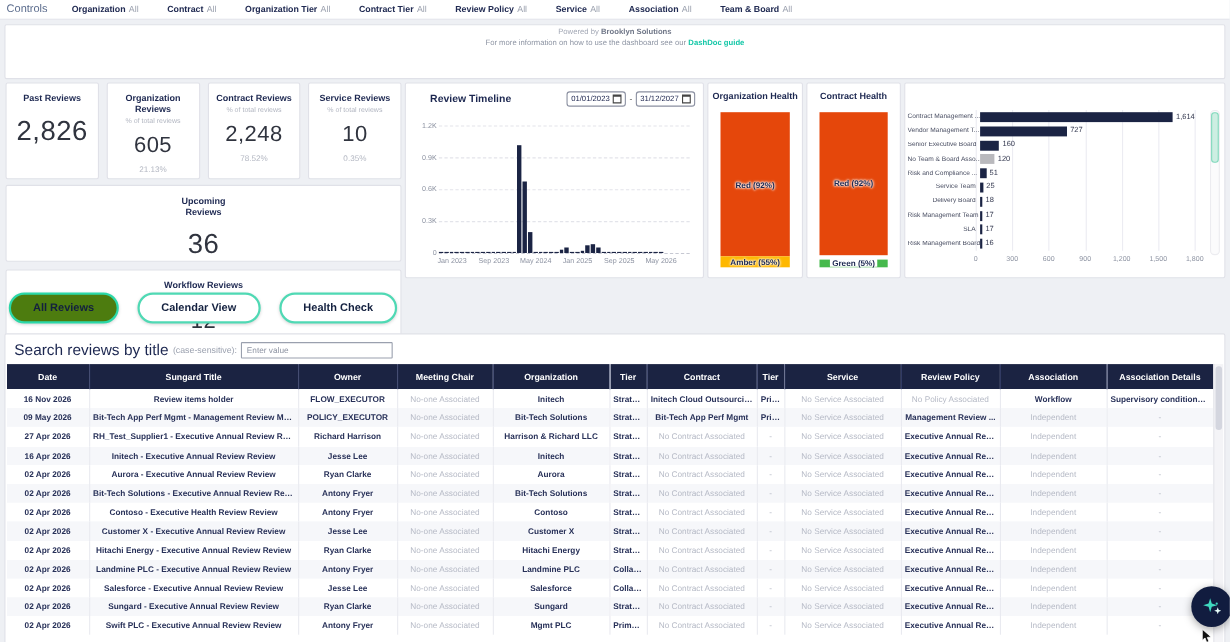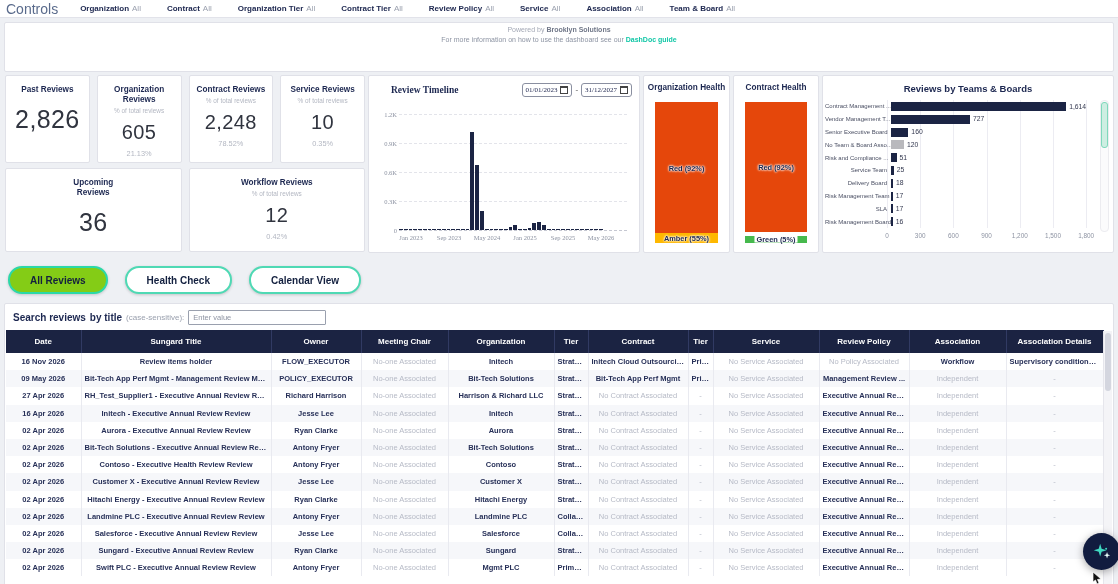--- a/index.html
+++ b/index.html
@@ -3,48 +3,48 @@
 <meta charset="utf-8">
 <style>
   html,body{margin:0;padding:0;}
   body{width:1118px;height:584px;position:relative;overflow:hidden;background:#eef0f4;
        font-family:"Liberation Sans",sans-serif;color:#222a52;}
   .card{position:absolute;background:#fff;border:1px solid #e0e1e8;border-radius:2px;}
 
   
   .filterbar{position:absolute;left:0;top:0;width:100%;height:18px;background:#fff;
     border-bottom:1px solid #e2e3ea;display:flex;align-items:center;gap:22px;padding:0 6px;box-sizing:border-box;}
-  .controls-label{font-size:14px;color:#5a6b8c;}
+  .controls-label{font-size:10px;color:#5a6b8c;}
   .filter{display:flex;align-items:center;font-size:8px;cursor:default;}
   .filter .f-label{font-weight:700;color:#202a52;}
   .filter .f-val{color:#9aa0ae;margin-left:3px;}
 
   
   .header-card{left:4px;top:22px;width:1108px;height:48px;text-align:center;}
   .hdr-title{font-size:15px;font-weight:700;color:#141f4b;margin-top:7px;}
   .hdr-powered{font-size:7px;color:#a3a8b5;margin-top:3px;}
   .hdr-powered b{color:#707788;}
   .hdr-info{font-size:7px;color:#8d94a3;margin-top:3px;}
   .hdr-info a{color:#12c7a7;font-weight:700;text-decoration:none;cursor:pointer;}
 
   
   .kpi-row{position:absolute;display:flex;gap:7px;}
   #kpi-row1{left:5px;top:75px;width:360px;height:88px;}
-  #kpi-row2{left:5px;top:168px;width:360px;height:84px;}
+  #kpi-row2{left:5px;top:168px;width:360px;height:84px;flex-direction:column;}
   .kpi{flex:1;background:#fff;border:1px solid #e0e1e8;border-radius:2px;display:flex;
        flex-direction:column;align-items:center;padding-top:9px;box-sizing:border-box;}
   .kpi .t{font-size:8.2px;font-weight:700;color:#1c2750;text-align:center;line-height:1.2;}
   .kpi.big .t{max-width:58px;}
   .kpi .st{font-size:6.4px;color:#b3b7c2;margin-top:2px;}
   .kpi .v{font-size:20px;color:#30343f;margin-top:7px;letter-spacing:.4px;}
   .kpi.big .v{font-size:25px;margin-top:10px;}
   .kpi .p{font-size:7.4px;color:#b3b7c2;margin-top:5px;}
 
   
-  #timeline-card{left:368px;top:75px;width:270px;height:176px;font-family:Liberation Serif, serif;}
+  #timeline-card{left:368px;top:75px;width:270px;height:176px;}
   .tl-head{display:flex;justify-content:space-between;align-items:flex-start;padding:7px 7px 0 22px;}
   .tl-title{font-size:9.5px;font-weight:700;color:#1c2750;margin-top:2px;}
   .date-range{display:flex;align-items:center;gap:3px;}
   .date-box{border:1px solid #8a8fa0;border-radius:3px;font-size:7px;color:#222a52;
             padding:2px 3px;display:flex;align-items:center;gap:3px;cursor:pointer;background:#fff;}
   .cal-ico{width:6px;height:5px;border:1px solid #444;border-top:2px solid #444;display:inline-block;}
   .date-sep{font-size:8px;color:#666;}
   .tl-plot{position:absolute;left:30px;top:38px;width:228px;height:116px;border-bottom:1px dashed #c6c8d2;}
   .tl-grid{position:absolute;left:0;width:100%;height:0;border-top:1px dashed #e3e4ea;}
   .tl-bars{position:absolute;left:0;bottom:0;width:100%;height:100%;display:flex;align-items:flex-end;gap:1px;}
@@ -78,26 +78,26 @@
   .tm-scroll{position:absolute;right:4px;top:24px;width:7px;height:130px;background:#fbfbfc;
              border:1px solid #ececf0;border-radius:4px;cursor:pointer;}
   .tm-thumb{position:absolute;left:0px;top:1px;width:5px;height:44px;background:#cdeee2;
             border:1px solid #7fd8bb;border-radius:3px;}
 
   
   #tabs{position:absolute;left:8px;top:266px;height:30px;display:flex;gap:17px;}
   .pill{border-radius:15px;height:28px;line-height:25px;padding:0 20px;font-weight:700;font-size:10px;
         color:#13203f;background:#fff;border:2px solid #4fd9b4;box-sizing:border-box;cursor:pointer;
         box-shadow:0 1px 3px rgba(0,0,0,.18);font-family:"Liberation Sans",sans-serif;}
-  .pill.active{background:#84cc16;border-color:#2bd8a8;}
+  .pill.active{background:#4d7c0f;border-color:#2bd8a8;}
 
   
   #table-card{left:4px;top:303px;width:1108px;height:281px;overflow:hidden;}
   .search-row{display:flex;align-items:center;padding:6px 0 5px 8px;gap:4px;}
-  .s-bold{font-size:10px;font-weight:700;color:#1c2750;}
+  .s-bold{font-size:14px;font-weight:400;color:#1c2750;}
   .s-note{font-size:8px;color:#9aa0ae;}
   .s-input{width:128px;height:13px;border:1px solid #9aa0ae;border-radius:1px;font-size:7.5px;
            padding:0 4px;color:#333;font-family:"Liberation Sans",sans-serif;}
   .s-input::placeholder{color:#8d93a2;}
   table{border-collapse:collapse;table-layout:fixed;width:1097px;margin-left:1px;}
   th{background:#1b2342;color:#fff;font-size:8px;font-weight:700;height:21px;border-right:1px solid #313a63;
      white-space:nowrap;overflow:hidden;}
   td{font-size:7.5px;height:17.2px;text-align:center;border-right:1px solid #e9eaf0;color:#273058;
      font-weight:600;white-space:nowrap;overflow:hidden;text-overflow:ellipsis;padding:0 3px;}
   tbody tr:nth-child(even){background:#f6f7fa;}
@@ -306,21 +306,20 @@
         <span class="g-lbl">Red (92%)</span>
       </div>
       <div class="g-seg" style="height: 2.5%;"></div>
       <div class="g-seg" style="height: 5%; background: rgb(70, 185, 77);">
         <span class="g-lbl boxed">Green (5%)</span>
       </div>
     </div>
 </div>
 
 <div id="teams-card" class="card">
-  <div class="tm-title">Reviews by Teams &amp; Boards</div>
   <div class="tm-body" id="tm-body" style="z-index: 0;">
       <div style="position: absolute; inset: 0px 0px 0px 62px; pointer-events: none; z-index: -1;">
         <div class="tm-grid" style="left: 0%;"></div>
         <div class="tm-grid" style="left: 15.9574%;"></div>
         <div class="tm-grid" style="left: 31.9149%;"></div>
         <div class="tm-grid" style="left: 47.8723%;"></div>
         <div class="tm-grid" style="left: 63.8298%;"></div>
         <div class="tm-grid" style="left: 79.7872%;"></div>
         <div class="tm-grid" style="left: 95.7447%;"></div>
       </div>
@@ -404,22 +403,22 @@
       <span class="tm-xlab" style="left: 229.957px;">1,500</span>
       <span class="tm-xlab" style="left: 263.149px;">1,800</span>
     </div>
   <div class="tm-scroll">
     <div class="tm-thumb"></div>
   </div>
 </div>
 
 <div id="tabs">
     <button class="pill active">All Reviews</button>
+    <button class="pill">Calendar View</button>
     <button class="pill">Health Check</button>
-    <button class="pill">Calendar View</button>
   </div>
 
 <div id="table-card" class="card">
   <div class="search-row">
     <span class="s-bold">Search reviews</span>
     <span class="s-bold">by title</span>
     <span class="s-note">(case-sensitive):</span>
     <input class="s-input" type="text" placeholder="Enter value" style="">
   </div>
   <table id="reviews-table">

